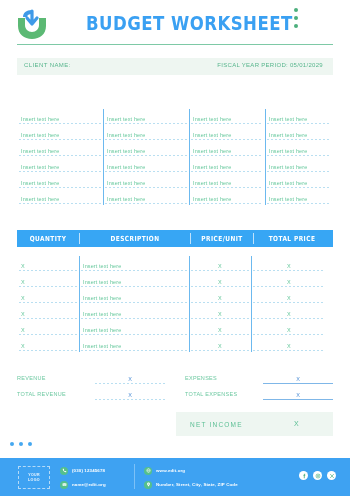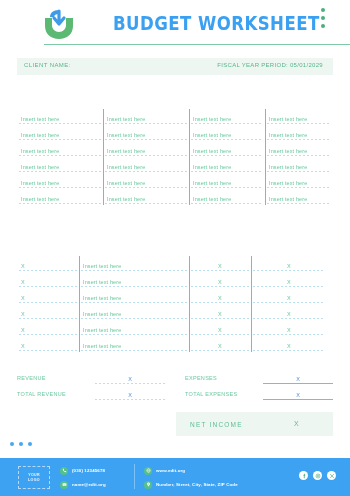--- a/index.html
+++ b/index.html
@@ -3,21 +3,21 @@
 <meta charset="utf-8">
 <style>
   html,body{margin:0;padding:0;}
   body{
     width:350px;height:496px;
     background:#ffffff;
     font-family:"Liberation Sans", sans-serif;
     overflow:hidden;
     position:relative;
   }
-  .page{position:relative;width:312px;height:496px;background:#fff;padding-left:27px;}
+  .page{position:relative;width:312px;height:496px;background:#fff;}
 
   
   .header{position:relative;height:50px;}
   .logo-mark{position:absolute;left:12px;top:8px;width:40px;height:34px;}
   .title{
     position:absolute;left:78px;top:11px;width:200px;
     font-size:20px;font-weight:bold;color:#3aa0f2;
     letter-spacing:0.5px;text-align:center;
     font-family:"DejaVu Sans Condensed","Liberation Sans",sans-serif;
     transform:scaleX(0.92);transform-origin:center;
@@ -247,20 +247,29 @@
         <div class="cell" style="width: 68px;">
           <span class="txt" style="left: 4px;">Insert text here</span>
           <span class="dots"></span>
         </div>
       </div>
       <div class="vline" style="left: 86px; height: 96px;"></div>
       <div class="vline" style="left: 172px; height: 96px;"></div>
       <div class="vline" style="left: 248px; height: 96px;"></div>
     </div>
 
+  <div class="thead" id="t2head" style="top:230px;">
+      <div class="th" style="width: 62px;">QUANTITY</div>
+      <div class="sep"></div>
+      <div class="th" style="width: 110px;">DESCRIPTION</div>
+      <div class="sep"></div>
+      <div class="th" style="width: 62px;">PRICE/UNIT</div>
+      <div class="sep"></div>
+      <div class="th" style="width: 76px;">TOTAL PRICE</div>
+    </div>
 
   <div class="tbody" id="t2body" style="top: 256px; position: absolute;">
       <div class="trow">
         <div class="cell" style="width: 62px;">
           <span class="txt" style="left: 4px;">X</span>
           <span class="dots"></span>
         </div>
         <div class="cell" style="width: 110px;">
           <span class="txt" style="left: 4px;">Insert text here</span>
           <span class="dots"></span>

